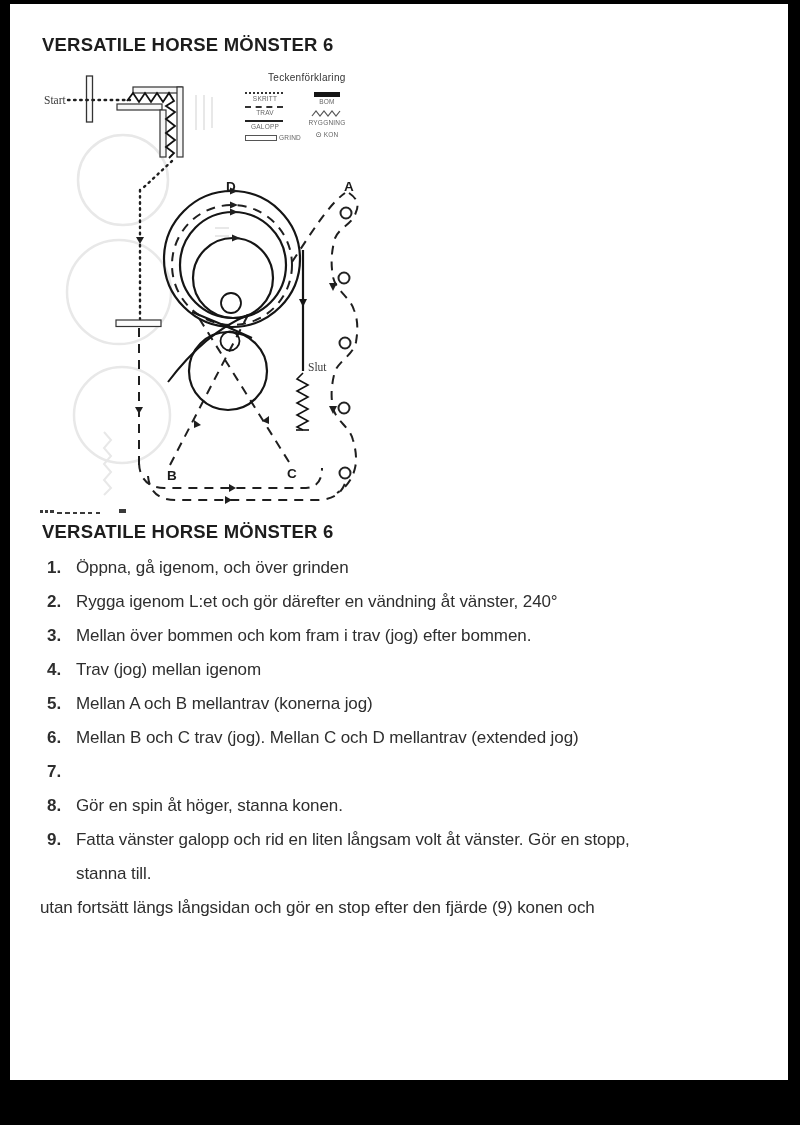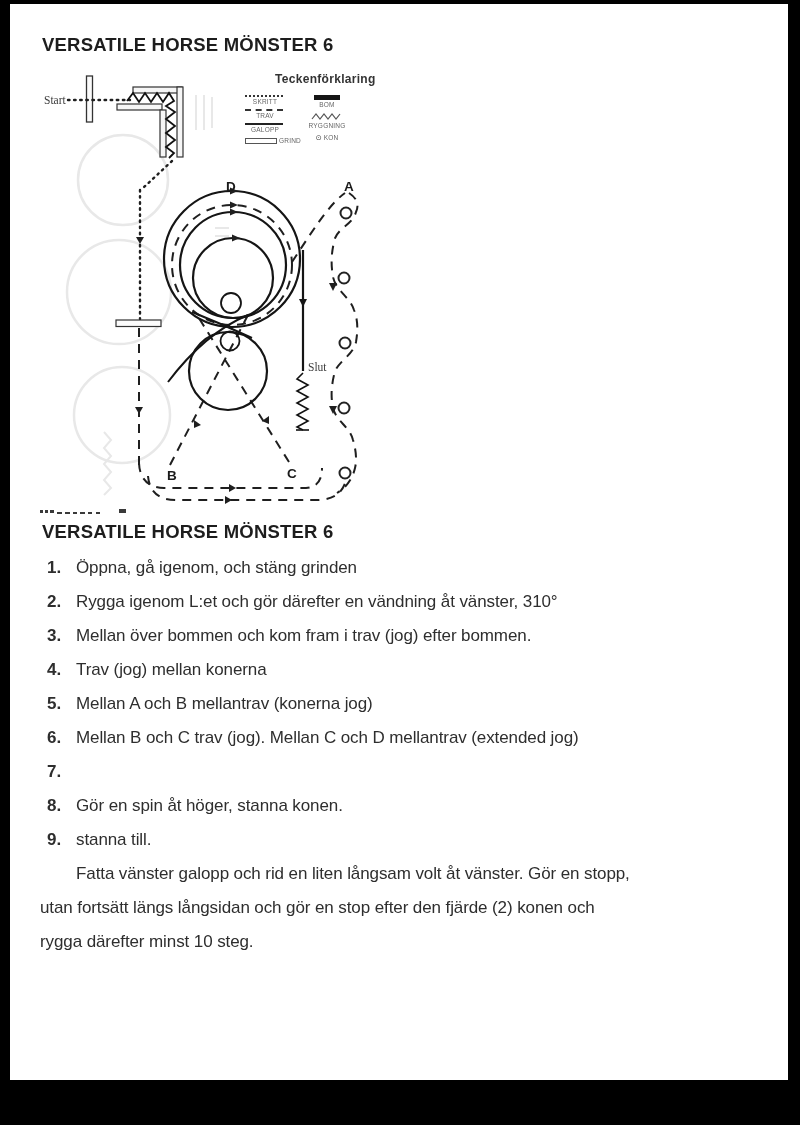--- a/index.html
+++ b/index.html
@@ -10,21 +10,21 @@
   .title{position:absolute;left:32px;font-weight:bold;font-size:18.5px;color:#1d1d1d;
          letter-spacing:.2px;white-space:nowrap;}
   .title.t1{top:30px;}
   .title.t2{top:517px;}
 
   
   .diagram{position:absolute;left:20px;top:52px;width:380px;height:464px;}
 
   
   .legend{position:absolute;left:235px;top:68px;width:130px;color:#555;}
-  .lg-title{font-size:12px;font-weight:bold;color:#333;letter-spacing:.3px;margin-left:30px;margin-bottom:9px;white-space:nowrap;}
+  .lg-title{font-size:10px;font-weight:normal;color:#333;letter-spacing:.3px;margin-left:23px;margin-bottom:9px;white-space:nowrap;}
   .lg-cols{display:flex;}
   .lg-left{width:62px;}
   .lg-right{width:60px;}
   .lg-item{margin-bottom:4px;text-align:center;width:40px;}
   .lg-label{font-size:6.5px;color:#666;letter-spacing:.2px;margin-top:1px;white-space:nowrap;}
   .lg-line{width:38px;height:0;}
   .lg-line.dotted{border-top:2px dotted #333;}
   .lg-line.dashed{border-top:2px dashed #333;}
   .lg-line.solid{border-top:2px solid #222;}
   .gate-row{display:flex;align-items:center;width:60px;}
@@ -204,42 +204,42 @@
       </div>
     </div>
 
     <div class="title t2">VERSATILE HORSE MÖNSTER 6</div>
 
     <div class="list">
 
       <div class="row">
         <span class="num n1">1.</span>
         <span class="txt">
-            <span class="ln">Öppna, gå igenom, och stäng grinden</span>
+            <span class="ln">Öppna, gå igenom, och över grinden</span>
           </span>
       </div>
 
       <div class="row">
         <span class="num n1">2.</span>
         <span class="txt">
-            <span class="ln">Rygga igenom L:et och gör därefter en vändning åt vänster, 310°</span>
+            <span class="ln">Rygga igenom L:et och gör därefter en vändning åt vänster, 240°</span>
           </span>
       </div>
 
       <div class="row">
         <span class="num n1">3.</span>
         <span class="txt">
             <span class="ln">Mellan över bommen och kom fram i trav (jog) efter bommen.</span>
           </span>
       </div>
 
       <div class="row">
         <span class="num n1">4.</span>
         <span class="txt">
-            <span class="ln">Trav (jog) mellan konerna</span>
+            <span class="ln">Trav (jog) mellan igenom</span>
           </span>
       </div>
 
       <div class="row">
         <span class="num n1">5.</span>
         <span class="txt">
             <span class="ln">Mellan A och B mellantrav (konerna jog)</span>
           </span>
       </div>
 
@@ -259,28 +259,27 @@
       <div class="row">
         <span class="num n1">8.</span>
         <span class="txt">
             <span class="ln">Gör en spin åt höger, stanna konen.</span>
           </span>
       </div>
 
       <div class="row">
         <span class="num n1">9.</span>
         <span class="txt">
+          <span class="ln">Fatta vänster galopp och rid en liten långsam volt åt vänster. Gör en stopp,</span>
           <span class="ln">stanna till.</span>
-          <span class="ln">Fatta vänster galopp och rid en liten långsam volt åt vänster. Gör en stopp,</span>
         </span>
       </div>
 
 
       <div class="row">
         <span class="txt">
-          <span class="ln">utan fortsätt längs långsidan och gör en stop efter den fjärde (2) konen och</span>
-          <span class="ln">rygga därefter minst 10 steg.</span>
+          <span class="ln">utan fortsätt längs långsidan och gör en stop efter den fjärde (9) konen och</span>
         </span>
       </div>
 
     </div>
   </div>
 </div>
 
 </body></html>

